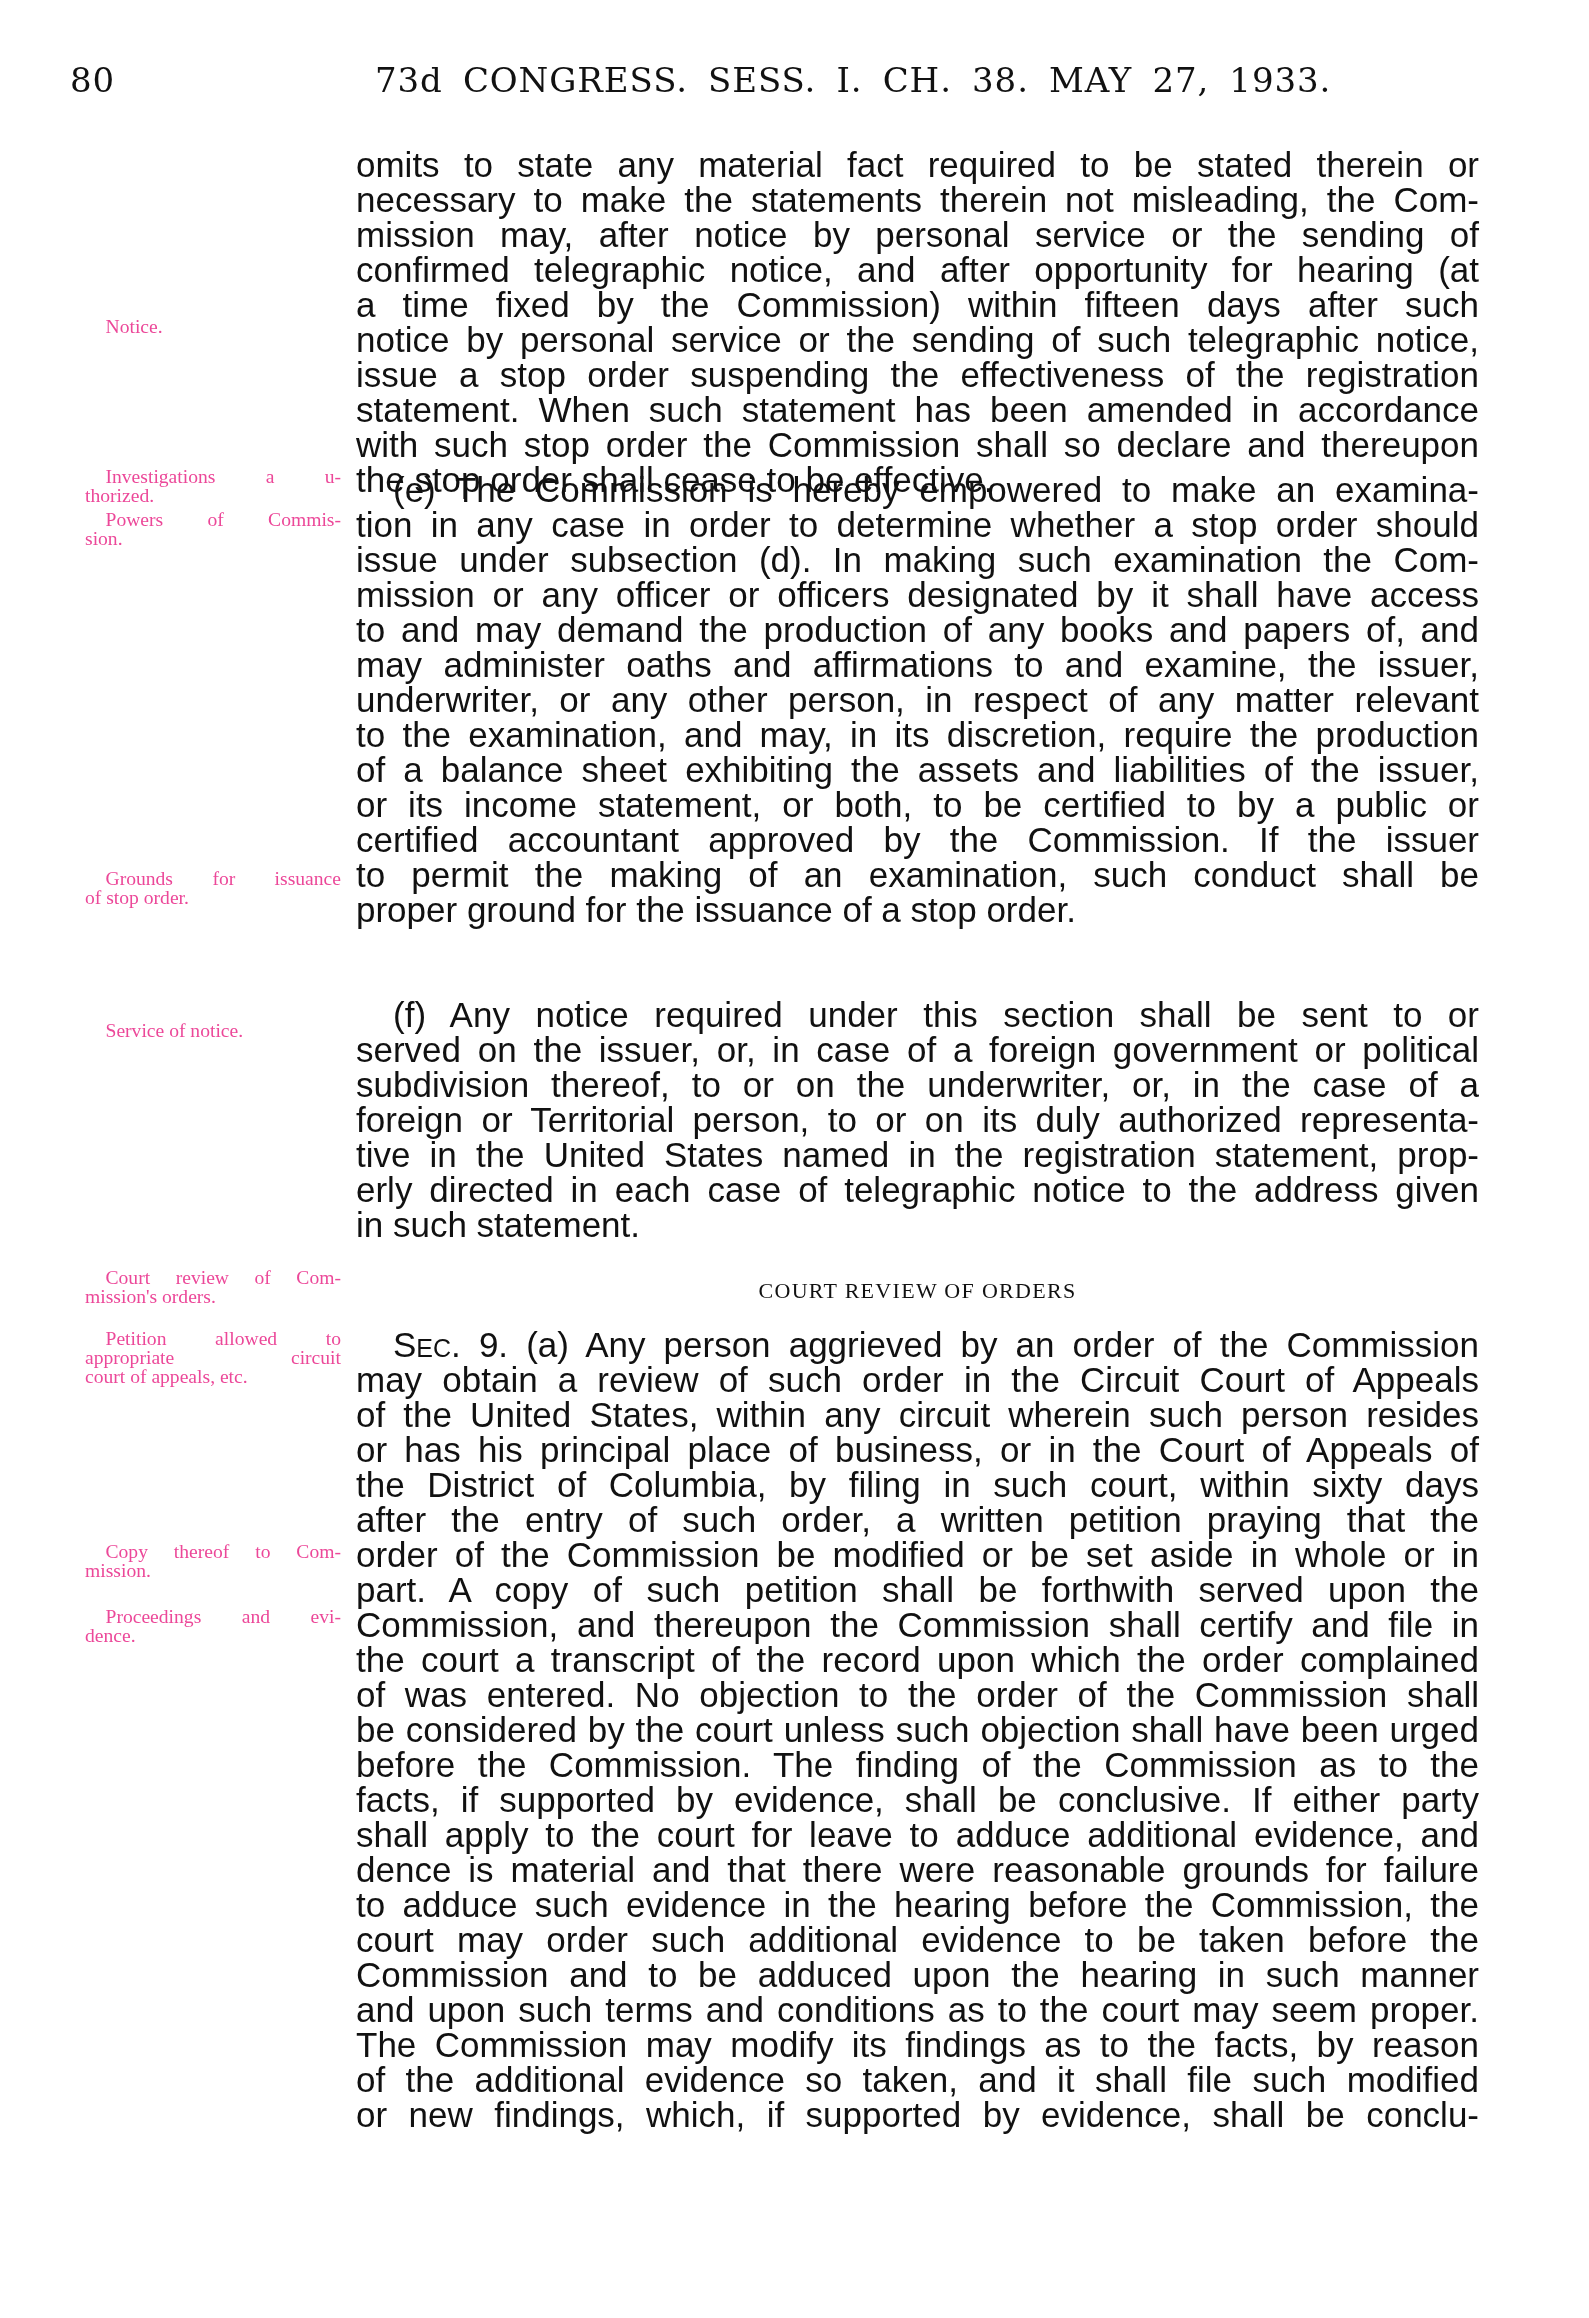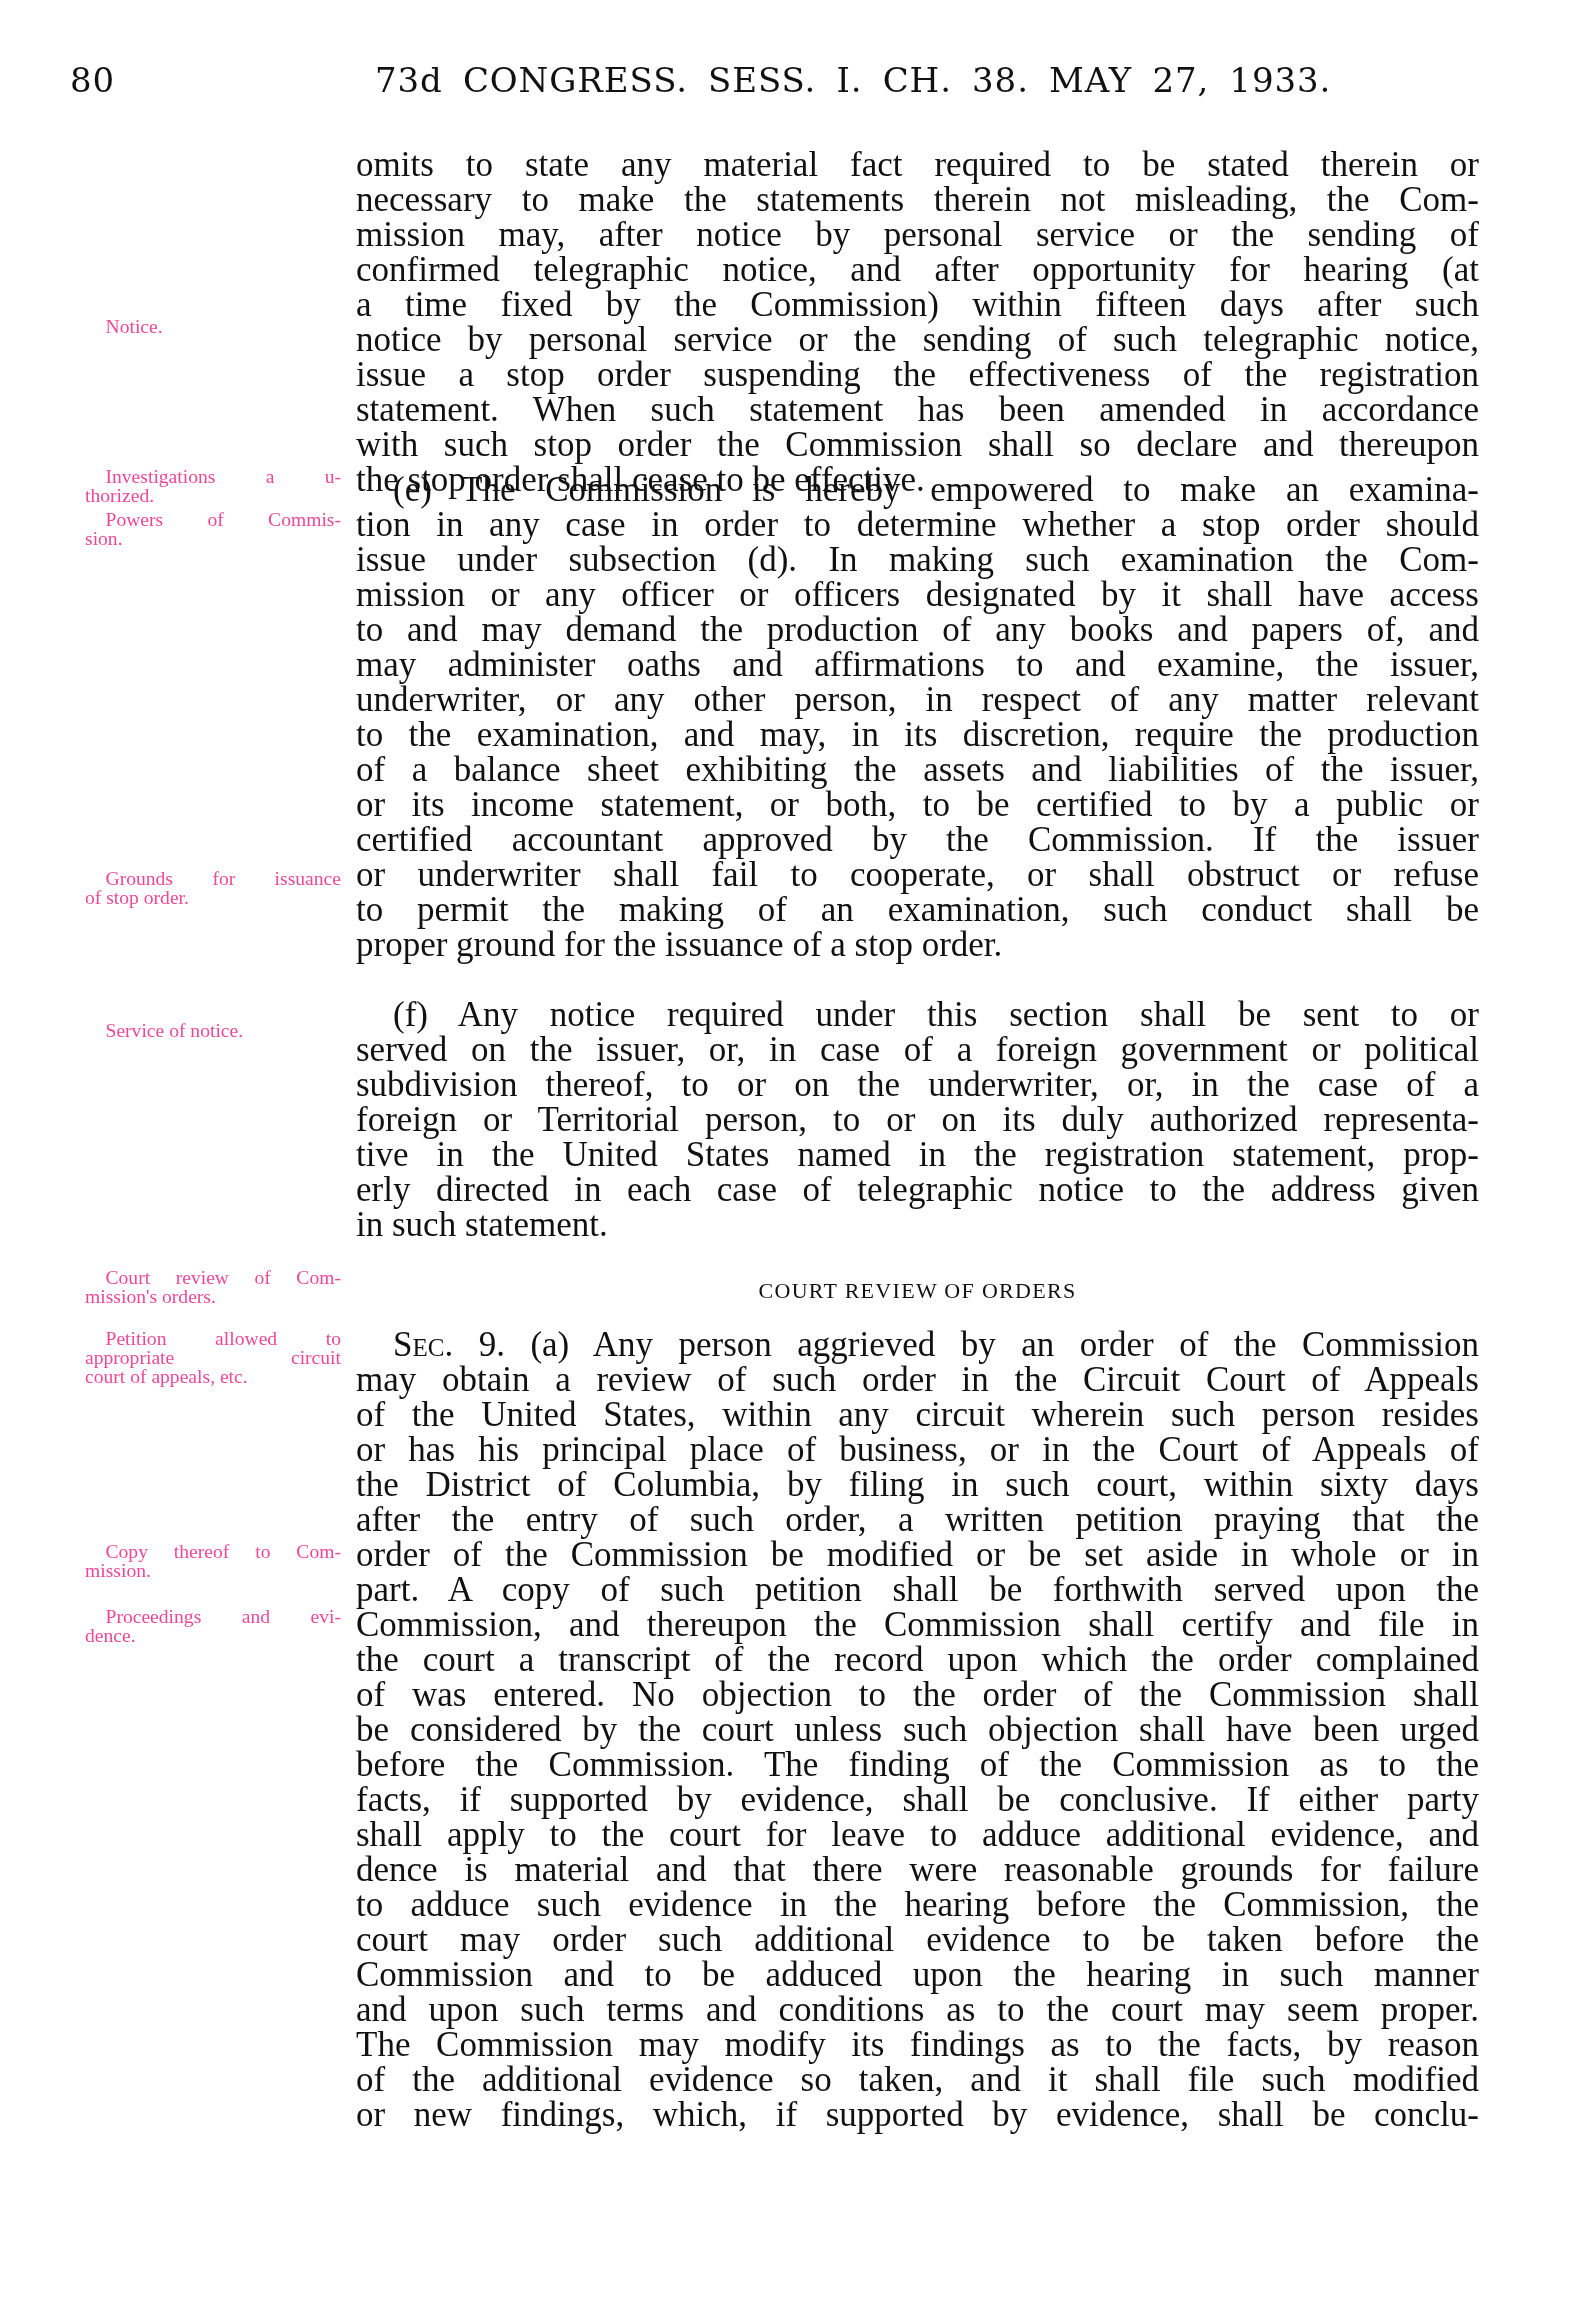--- a/index.html
+++ b/index.html
@@ -3,21 +3,21 @@
 <meta charset="utf-8">
 <style>
   html, body { margin: 0; padding: 0; background: #ffffff; }
   body { width: 1589px; height: 2319px; position: relative; overflow: hidden; color: #111; }
   .page { position: absolute; left: 0; top: 0; width: 1589px; height: 1757px; background: #fff; }
   .hdr { position: absolute; top: 60px; font-family: "DejaVu Serif", serif; font-size: 34px; color: #111; letter-spacing: 0.9px; }
   .page-num { left: 70px; }
   .running-head { left: 375px; word-spacing: 8.5px; }
   .body-col {
     position: absolute; left: 356px; width: 1123px;
-    font-family: Liberation Serif, serif; font-size: 35px; line-height: 35px;
+    font-family: Liberation Sans, sans-serif; font-size: 35px; line-height: 35px;
     text-align: justify; color: #111;
   }
   .line { display: block; text-align: justify; text-align-last: justify; white-space: nowrap; }
   .line.last { text-align-last: left; }
   .line.indent { padding-left: 37px; }
   .heading { position: absolute; left: 356px; width: 1123px; text-align: center; font-family: "Liberation Serif", serif; font-size: 22px; letter-spacing: 1.3px; color: #111; }
   .note { position: absolute; left: 85px; width: 256px; font-family: "Liberation Serif", serif; font-size: 19.6px; line-height: 19px; color: #ec4899; }
   .note .l { display: block; white-space: nowrap; text-align: justify; text-align-last: justify; }
   .note .l.first { padding-left: 20.5px; }
   .note .l.end { text-align-last: left; }
@@ -85,21 +85,20 @@
     <span class="line">tion in any case in order to determine whether a stop order should</span>
     <span class="line">issue under subsection (d).  In making such examination the Com-</span>
     <span class="line">mission or any officer or officers designated by it shall have access</span>
     <span class="line">to and may demand the production of any books and papers of, and</span>
     <span class="line">may administer oaths and affirmations to and examine, the issuer,</span>
     <span class="line">underwriter, or any other person, in respect of any matter relevant</span>
     <span class="line">to the examination, and may, in its discretion, require the production</span>
     <span class="line">of a balance sheet exhibiting the assets and liabilities of the issuer,</span>
     <span class="line">or its income statement, or both, to be certified to by a public or</span>
     <span class="line">certified accountant approved by the Commission.  If the issuer</span>
-    <span class="line">or underwriter shall fail to cooperate, or shall obstruct or refuse</span>
     <span class="line">to permit the making of an examination, such conduct shall be</span>
     <span class="line last">proper ground for the issuance of a stop order.</span>
   </div>
 
   <div class="body-col" style="top:997px;">
     <span class="line indent">(f) Any notice required under this section shall be sent to or</span>
     <span class="line">served on the issuer, or, in case of a foreign government or political</span>
     <span class="line">subdivision thereof, to or on the underwriter, or, in the case of a</span>
     <span class="line">foreign or Territorial person, to or on its duly authorized representa-</span>
     <span class="line">tive in the United States named in the registration statement, prop-</span>

